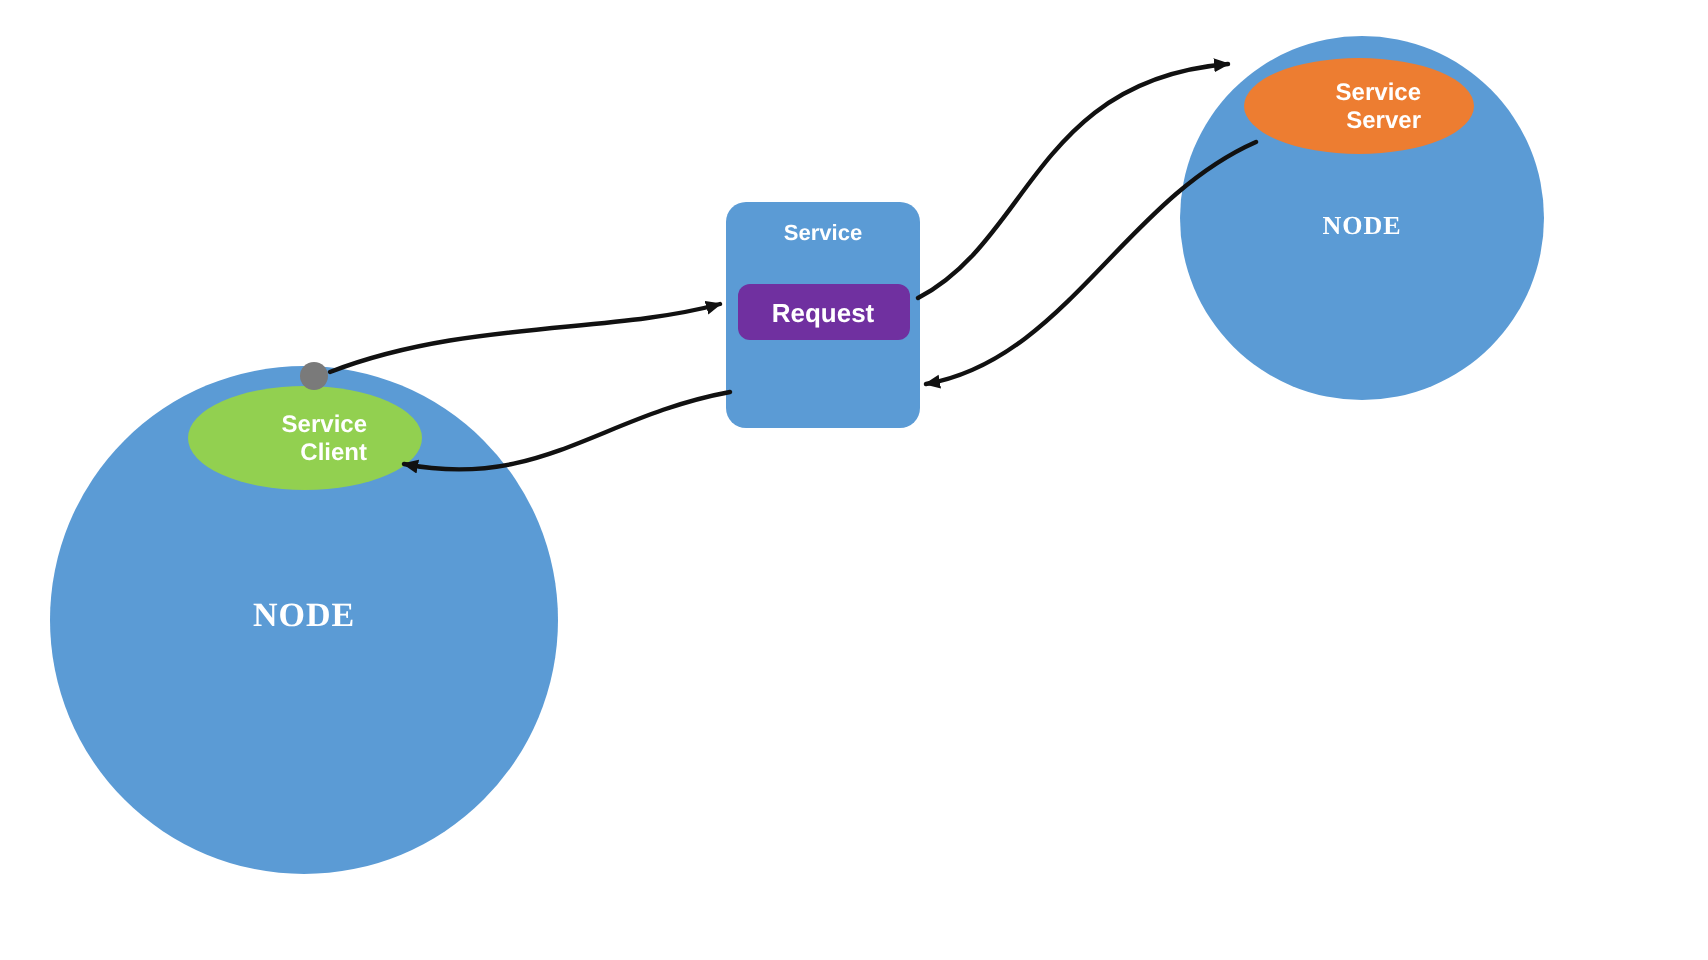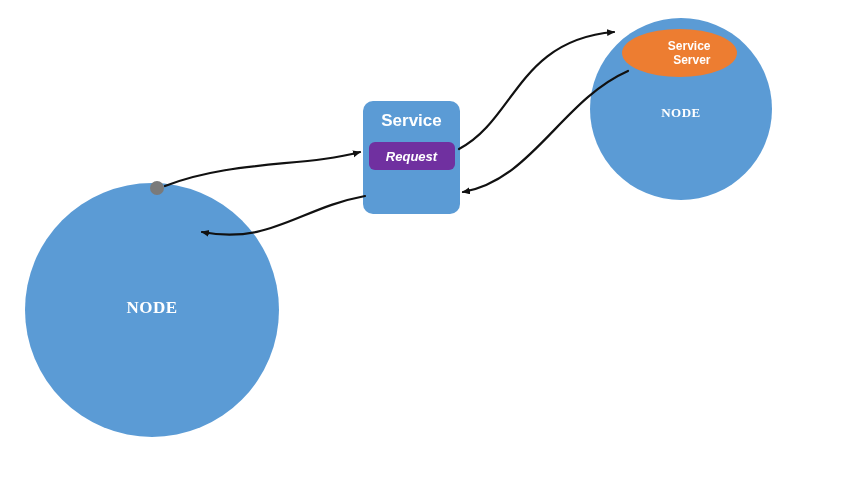--- a/index.html
+++ b/index.html
@@ -106,36 +106,35 @@
     background: var(--node-blue, #5b9bd5);
   }
   .service-title {
     position: absolute;
     top: 10px;
     left: 0;
     width: 100%;
     text-align: center;
     color: var(--label-white, #ffffff);
     font-weight: bold;
-    font-size: 17px;
+    font-size: 11px;
   }
   .inner-box {
     position: absolute;
     left: 50%;
     transform: translateX(-50%);
     height: 28px;
     border-radius: 6px;
     background: var(--box-purple, #7030a0);
     color: var(--label-white, #ffffff);
     font-weight: bold;
     font-size: 13px;
     display: flex;
     align-items: center;
     justify-content: center;
-    font-style: italic;
   }
   .request-box {
     top: 41px;
     width: 86px;
   }
   .response-box {
     top: 80px;
     width: 88px;
   }
   
@@ -164,20 +163,23 @@
 <div class="stage">
 
   <div class="node-circle node-left">
     <div class="node-label">NODE</div>
   </div>
 
   <div class="node-circle node-right">
     <div class="node-label">NODE</div>
   </div>
 
+  <div class="ellipse ellipse-client">
+    <div class="ellipse-label">Service Client</div>
+  </div>
 
   <div class="ellipse ellipse-server">
     <div class="ellipse-label">Service Server</div>
   </div>
 
   <div class="dot"></div>
 
   <div class="service-box">
     <div class="service-title">Service</div>
     <div class="inner-box request-box">

